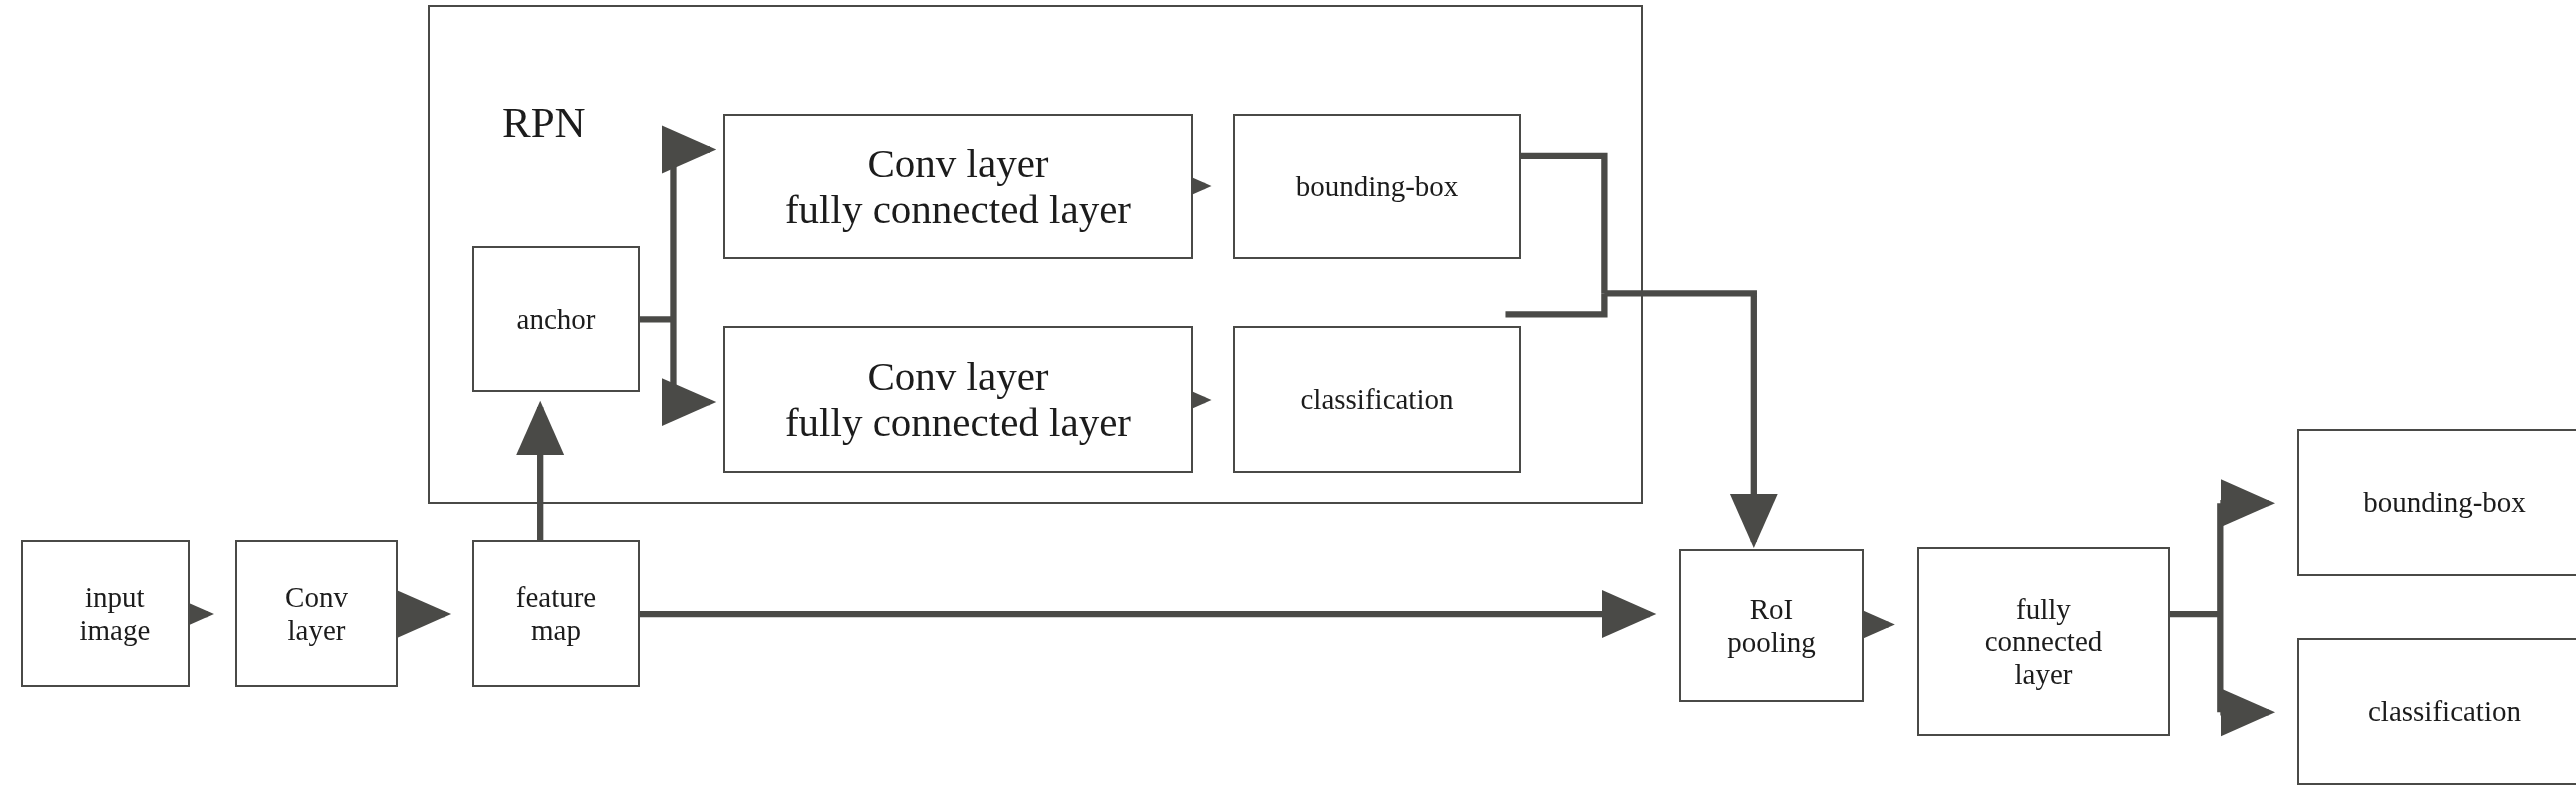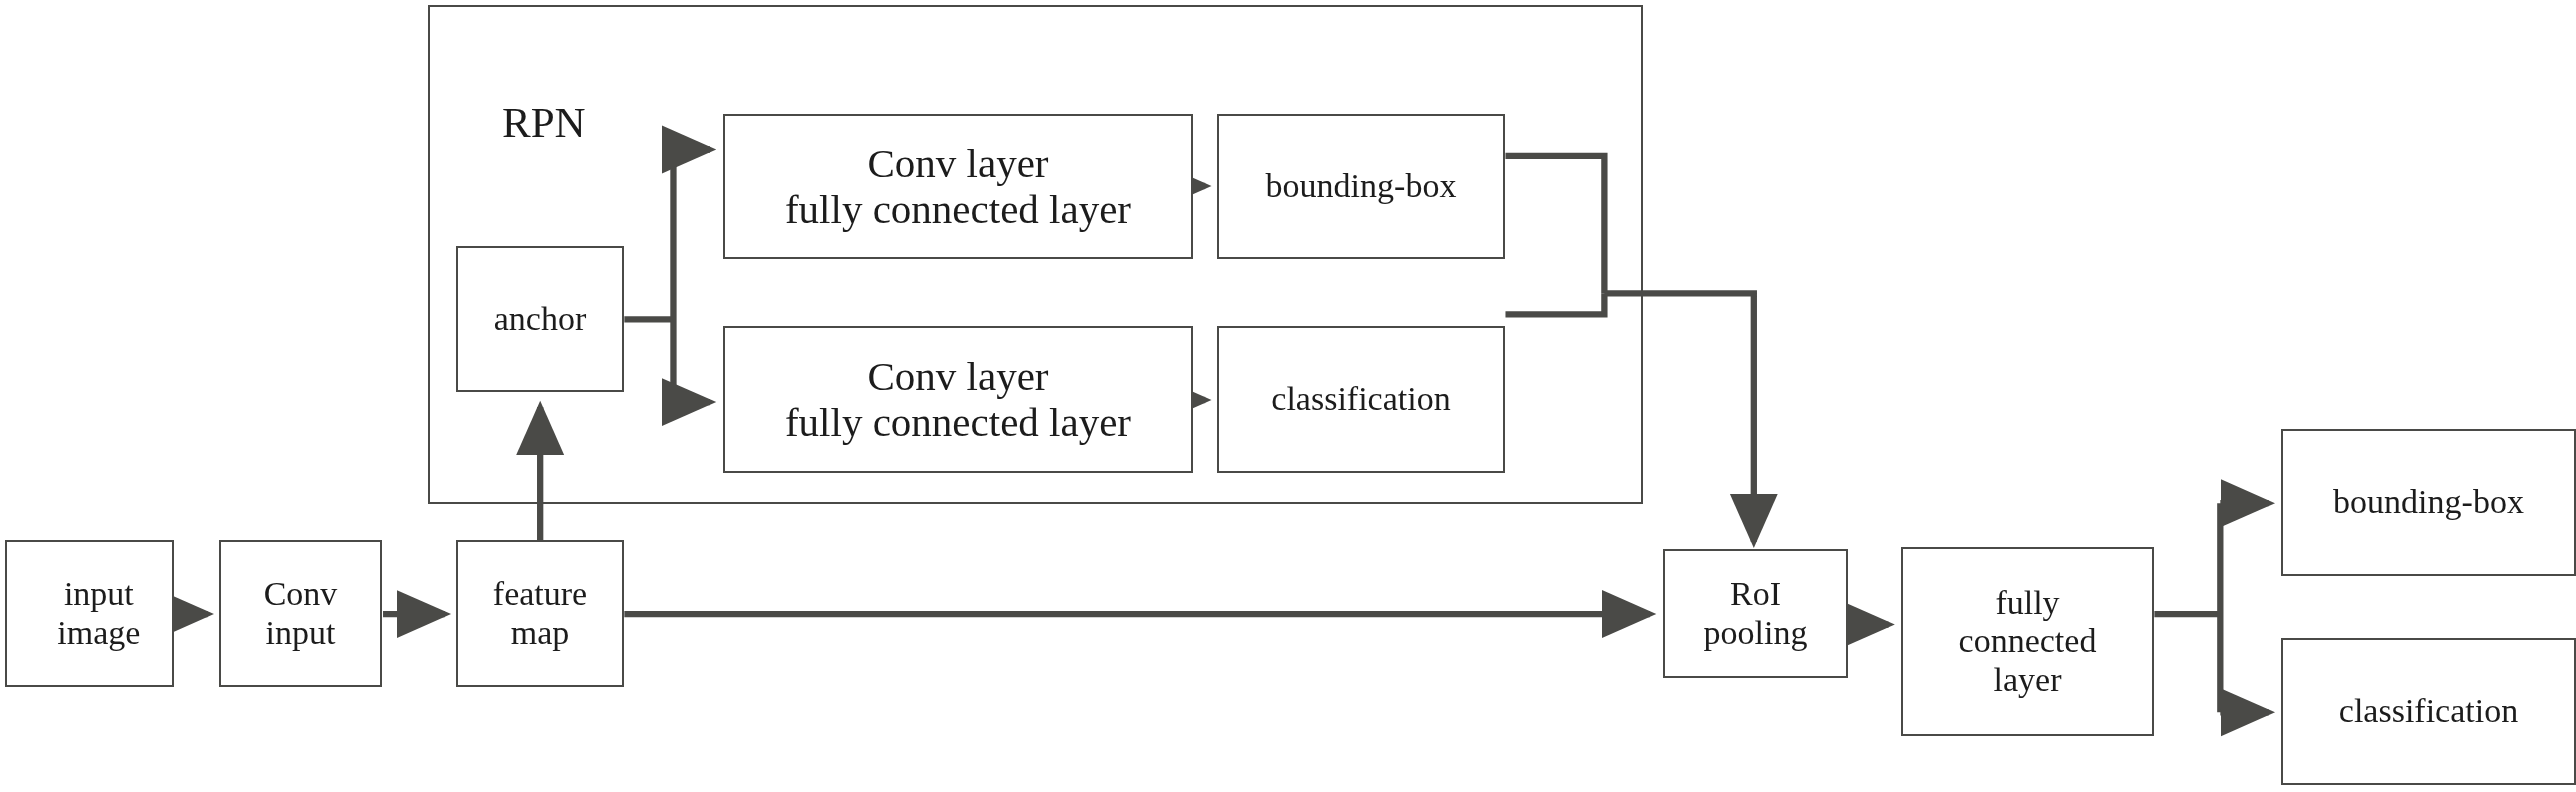--- a/index.html
+++ b/index.html
@@ -5,21 +5,21 @@
   html,body{margin:0;padding:0;background:#ffffff;}
   #root{position:relative;width:2576px;height:793px;background:#fff;
         font-family:"Liberation Serif","DejaVu Serif",serif;color:#2b2b2b;}
   .box{position:absolute;box-sizing:border-box;border:2.1px solid #4a4a47;background:#fff;
        display:flex;align-items:center;justify-content:center;text-align:center;
        line-height:1.12;color:#1c1c1c;}
   .group{position:absolute;box-sizing:border-box;border:2.1px solid #4a4a47;background:transparent;}
   .grouplabel{position:absolute;color:#1c1c1c;}
   svg.wires{position:absolute;left:0;top:0;width:2576px;height:793px;overflow:visible;}
   .t58{font-size:41px;}
-  .t60{font-size:34px;}
+  .t60{font-size:29px;margin-left:16px;}
   .t62{font-size:43px;}
 </style>
 </head>
 <body>
 
 <div id="root">
 
   <div class="group" style="left:428px;top:4.9px;width:1215px;height:499px;"></div>
   <div class="grouplabel t62" style="left:502px;top:55px;margin-top:43px;">RPN</div>
 
@@ -59,42 +59,42 @@
       <path d="M3165,717 L3165,1015"></path>
       <path d="M3165,717 L3234,717" marker-end="url(#ah)"></path>
       <path d="M3165,1015 L3234,1015" marker-end="url(#ah)"></path>
     </g>
   </svg>
 
   <div class="box t60" style="left:4.9px;top:540px;width:169px;height:147px;white-space:pre-line;padding-left:19px;">input
 image</div>
 
   <div class="box t60" style="left:219px;top:540px;width:163px;height:147px;white-space:pre-line;">Conv
-input</div>
+layer</div>
 
   <div class="box t60" style="left:456px;top:246px;width:168px;height:146px;">anchor</div>
 
   <div class="box t60" style="left:456px;top:540px;width:168px;height:147px;white-space:pre-line;">feature
 map</div>
 
   <div class="box" style="left:723px;top:114px;width:470px;height:145px;flex-direction:column;">
     <span class="t58">Conv layer</span>
     <span class="t58">fully connected layer</span>
   </div>
 
   <div class="box" style="left:723px;top:326px;width:470px;height:147px;flex-direction:column;">
     <span class="t58">Conv layer</span>
     <span class="t58">fully connected layer</span>
   </div>
 
   <div class="box t60" style="left:1217px;top:114px;width:288px;height:145px;">bounding-box</div>
 
   <div class="box t60" style="left:1217px;top:326px;width:288px;height:147px;">classification</div>
 
-  <div class="box t60" style="left:1663px;top:549px;width:185px;height:129px;white-space:pre-line;">RoI
+  <div class="box t60" style="left:1663px;top:549px;width:185px;height:153px;white-space:pre-line;">RoI
 pooling</div>
 
   <div class="box t60" style="left:1901px;top:547px;width:253px;height:189px;white-space:pre-line;">fully
 connected
 layer</div>
 
   <div class="box t60" style="left:2281px;top:429px;width:295px;height:147px;">bounding-box</div>
 
   <div class="box t60" style="left:2281px;top:638px;width:295px;height:147px;">classification</div>
 

